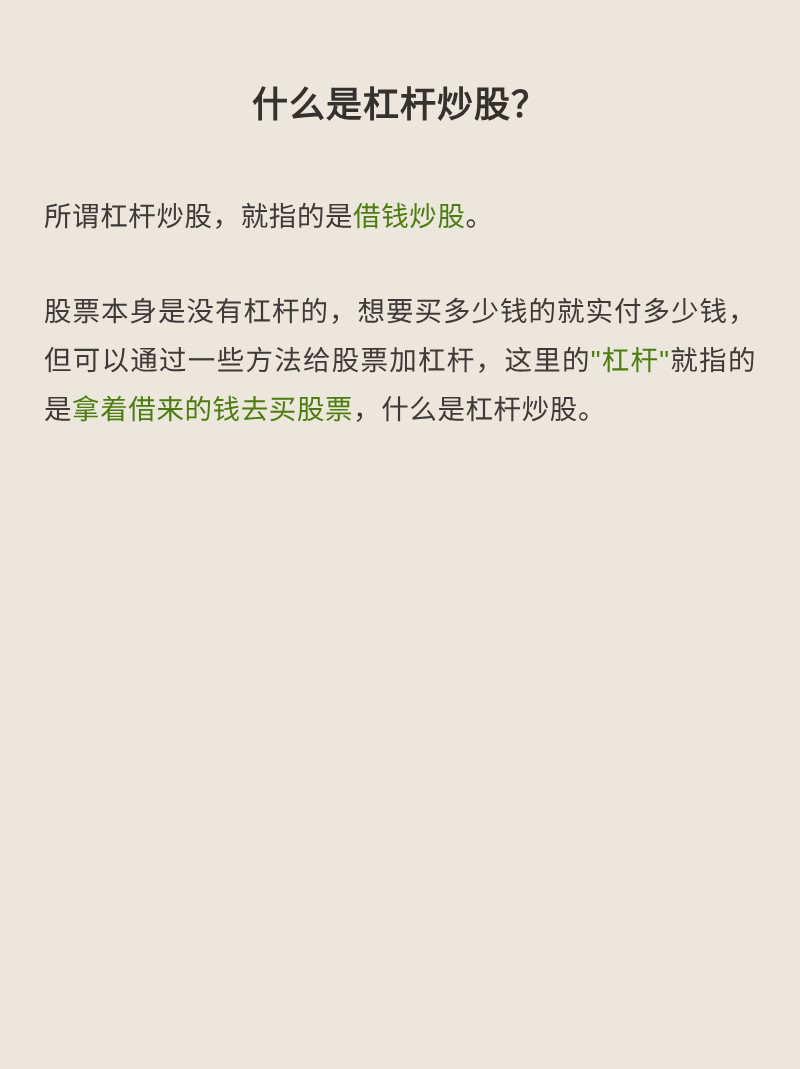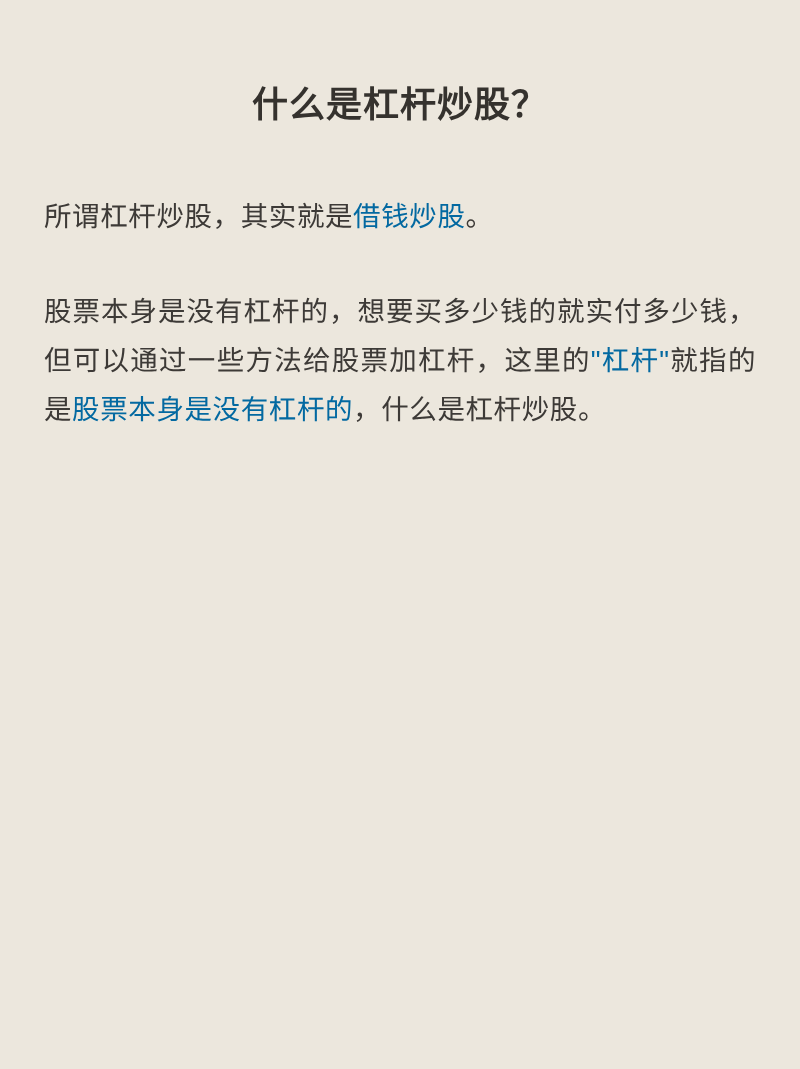--- a/index.html
+++ b/index.html
@@ -39,28 +39,28 @@
   p.para {
     margin: 0;
     font-size: 27.5px;
     line-height: 1.78;
     letter-spacing: 0.6px;
     color: #3d3a37;
     text-align: justify;
     text-justify: inter-ideograph;
   }
   .hl {
-    color: #0369a1;
+    color: #4d7c0f;
   }
 </style>
 </head>
 <body>
 
 <div class="page">
 
   <h1 class="title">什么是杠杆炒股？</h1>
 
   <div class="body-block">
-    <p class="para"><span>所谓杠杆炒股，其实就是</span><span class="hl">借钱炒股</span><span>。</span></p>
-    <p class="para"><span>股票本身是没有杠杆的，想要买多少钱的就实付多少钱，但可以通过一些方法给股票加杠杆，这里的</span><span class="hl">"杠杆"</span><span>就指的是</span><span class="hl">股票本身是没有杠杆的</span><span>，什么是杠杆炒股。</span></p>
+    <p class="para"><span>所谓杠杆炒股，就指的是</span><span class="hl">借钱炒股</span><span>。</span></p>
+    <p class="para"><span>股票本身是没有杠杆的，想要买多少钱的就实付多少钱，但可以通过一些方法给股票加杠杆，这里的</span><span class="hl">"杠杆"</span><span>就指的是</span><span class="hl">拿着借来的钱去买股票</span><span>，什么是杠杆炒股。</span></p>
   </div>
 
 </div>
 
 </body></html>

